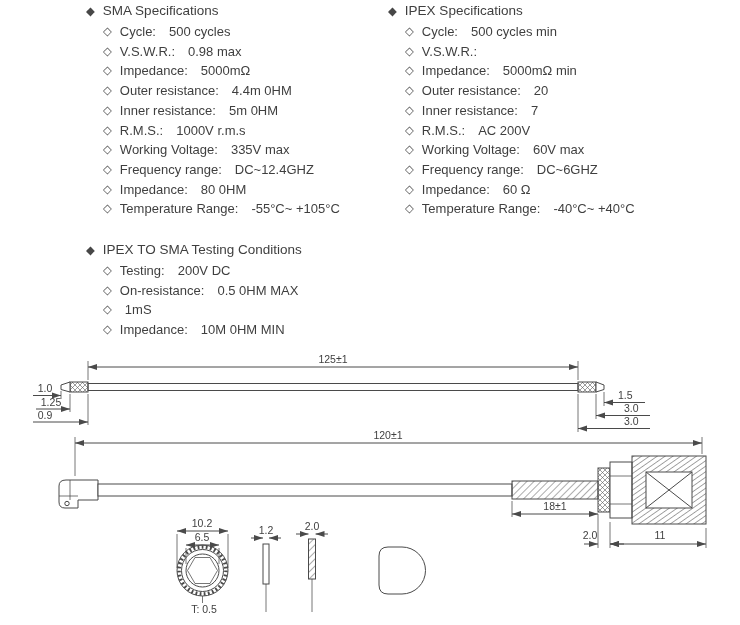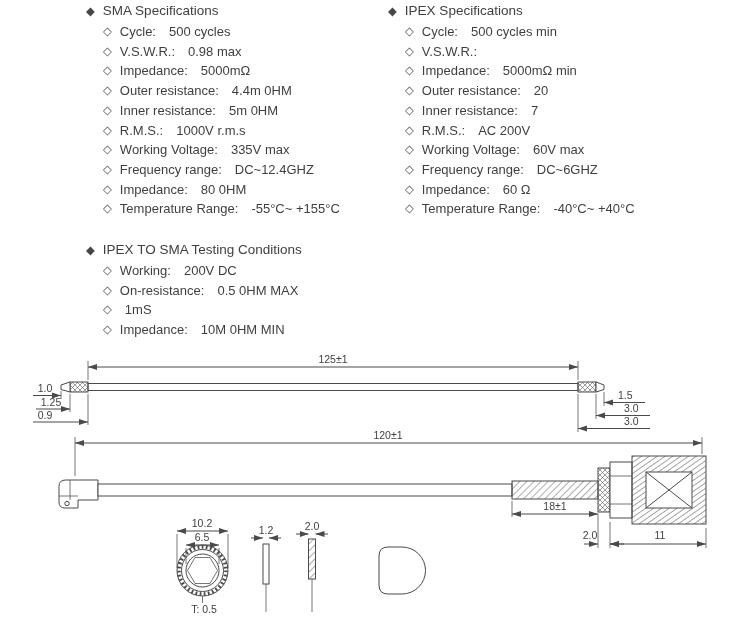--- a/index.html
+++ b/index.html
@@ -80,21 +80,21 @@
           <span class="val">DC~12.4GHZ</span>
         </li>
       <li class="spec-item">
           <span class="b-hollow">◇</span>
           <span>Impedance:</span>
           <span class="val">80 0HM</span>
         </li>
       <li class="spec-item">
           <span class="b-hollow">◇</span>
           <span>Temperature Range:</span>
-          <span class="val">-55°C~ +155°C</span>
+          <span class="val">-55°C~ +105°C</span>
         </li>
     </ul>
   </section>
 
   <section class="spec-block" style="left:388px; top:1px;">
     <div class="spec-title">
       <span class="b-filled">◆</span>
       <span>IPEX Specifications</span>
     </div>
     <ul class="spec-list">
@@ -151,21 +151,21 @@
   </section>
 
   <section class="spec-block" style="left:86px; top:240px;">
     <div class="spec-title">
       <span class="b-filled">◆</span>
       <span>IPEX TO SMA Testing Conditions</span>
     </div>
     <ul class="spec-list">
       <li class="spec-item">
           <span class="b-hollow">◇</span>
-          <span>Working:</span>
+          <span>Testing:</span>
           <span class="val">200V DC</span>
         </li>
       <li class="spec-item">
           <span class="b-hollow">◇</span>
           <span>On-resistance:</span>
           <span class="val">0.5 0HM MAX</span>
         </li>
       <li class="spec-item">
           <span class="b-hollow">◇</span>
           <span class="val">1mS</span>

